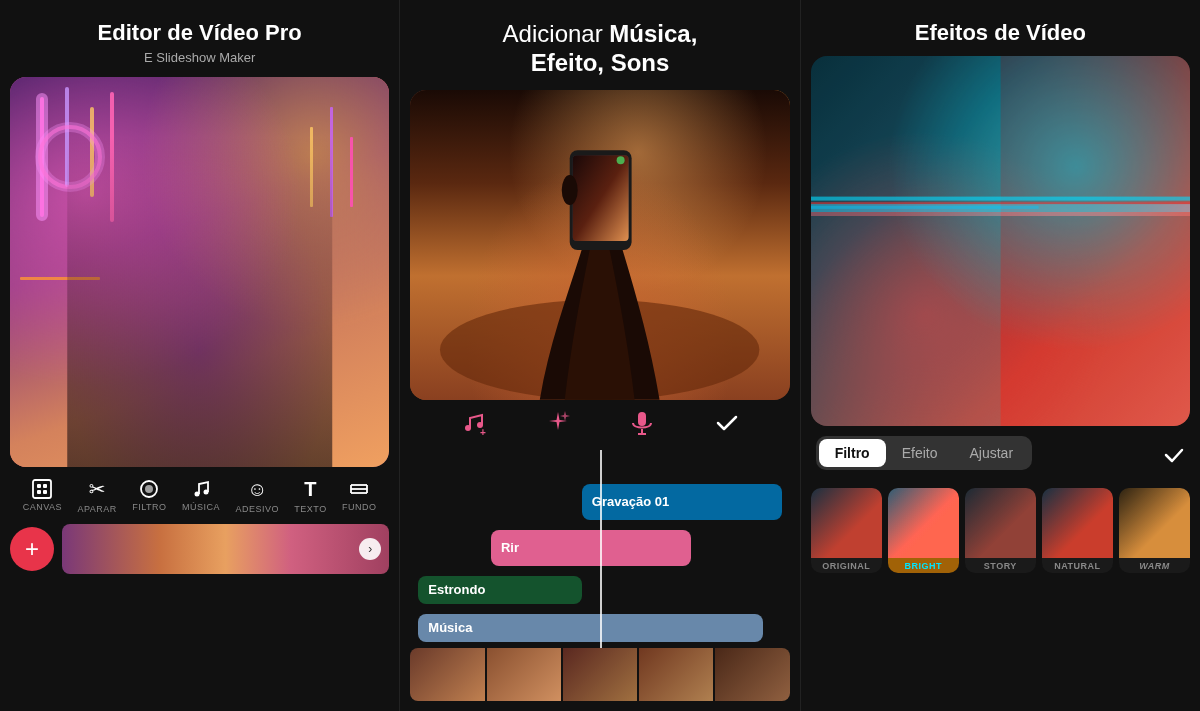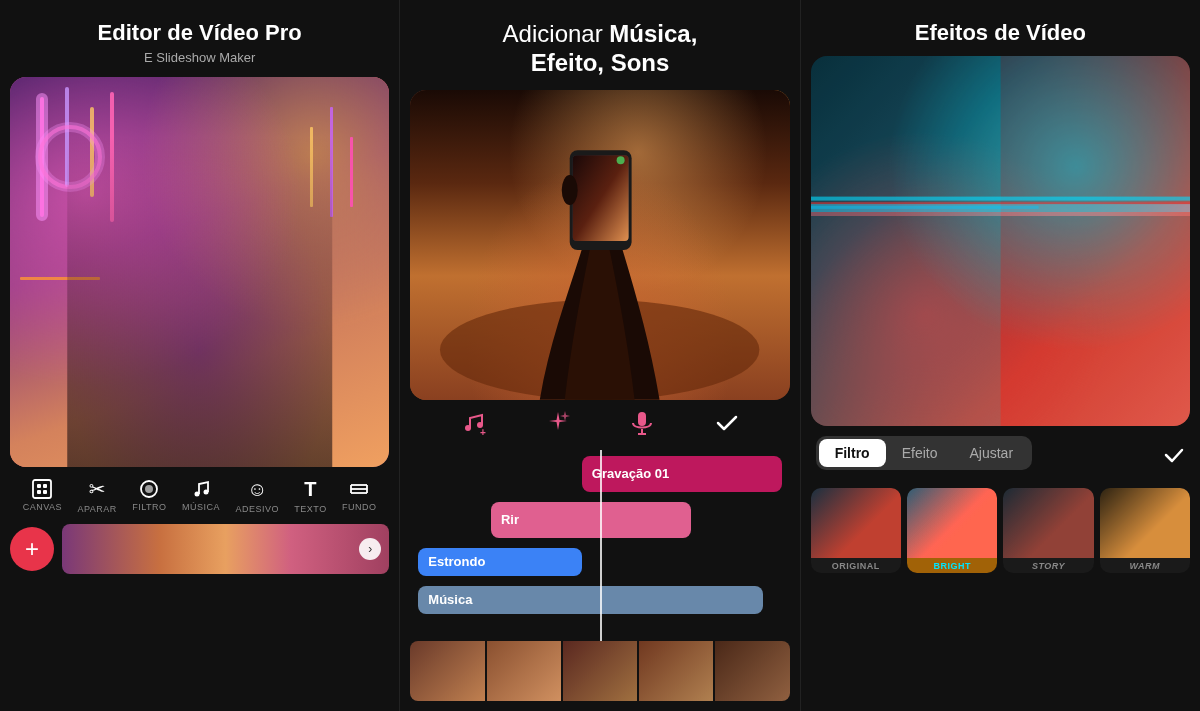--- a/index.html
+++ b/index.html
@@ -216,22 +216,22 @@
       padding: 0 10px;
       cursor: pointer;
       position: relative;
     }
     .track-label {
       color: #fff;
       font-size: 13px;
       font-weight: 600;
     }
     .track-pink { background: #e06090; }
-    .track-pink-light { background: #be185d; }
-    .track-dark-pink { background: #3b82f6; }
+    .track-pink-light { background: #0369a1; margin-top: 28px; }
+    .track-dark-pink { background: #14532d; }
     .track-small {
       height: 28px;
       font-size: 11px;
     }
 
     
     .panel2-filmstrip {
       width: 100%;
       height: 60px;
       display: flex;
@@ -312,21 +312,21 @@
       padding: 3px 0 2px;
       font-weight: 600;
       letter-spacing: 0.5px;
       text-transform: uppercase;
     }
     .f-original .filter-img { background: linear-gradient(135deg, #1a3040 0%, #c04030 60%); }
     .f-original .filter-name { color: #888; }
     .f-bright .filter-img { background: linear-gradient(135deg, #2a4a5a 0%, #d05040 60%); filter: brightness(1.3) contrast(1.1); }
     .f-bright .filter-name { color: #00e5ff; }
     .f-story .filter-img { background: linear-gradient(135deg, #1a3040 0%, #c04030 60%); filter: saturate(0.7) brightness(0.9); }
-    .f-story .filter-name { color: #888; font-style: italic; }
+    .f-story .filter-name { color: #888; }
     .f-natural .filter-img { background: linear-gradient(135deg, #1a3040 0%, #c04030 60%); filter: saturate(1.1); }
     .f-natural .filter-name { color: #888; }
     .f-warm .filter-img { background: linear-gradient(135deg, #2a2010 0%, #d08030 60%); filter: sepia(0.4) saturate(1.3); }
     .f-warm .filter-name { color: #888; font-style: italic; }
 
     
     .glitch-overlay {
       position: absolute;
       top: 40%;
       left: 0;
@@ -628,18 +628,22 @@
       <div class="filter-name" style="color:#888;background:#1a1a1a;">ORIGINAL</div>
     </div>
     <div class="filter-thumb f-bright">
       <div class="filter-img" style="background:linear-gradient(135deg,#2a4a5a 0%,#d05040 60%);filter:brightness(1.3) contrast(1.1);"></div>
       <div class="filter-name" style="color:#00e5ff;background:#a16207;">BrIGhT</div>
     </div>
     <div class="filter-thumb f-story">
       <div class="filter-img" style="background:linear-gradient(135deg,#1a3040 0%,#c04030 60%);filter:saturate(0.7) brightness(0.9);"></div>
       <div class="filter-name" style="color:#888;background:#1a1a1a;">Story</div>
     </div>
+    <div class="filter-thumb f-natural">
+      <div class="filter-img" style="background:linear-gradient(135deg,#1a3040 0%,#c04030 60%);filter:saturate(1.1);"></div>
+      <div class="filter-name" style="color:#888;background:#1a1a1a;">NATURAL</div>
+    </div>
     <div class="filter-thumb f-warm">
       <div class="filter-img" style="background:linear-gradient(135deg,#2a2010 0%,#d08030 60%);filter:sepia(0.4) saturate(1.3);"></div>
       <div class="filter-name" style="color:#888;background:#1a1a1a;">WARM</div>
     </div>
   </div>
 </div>
 
 </body></html>

